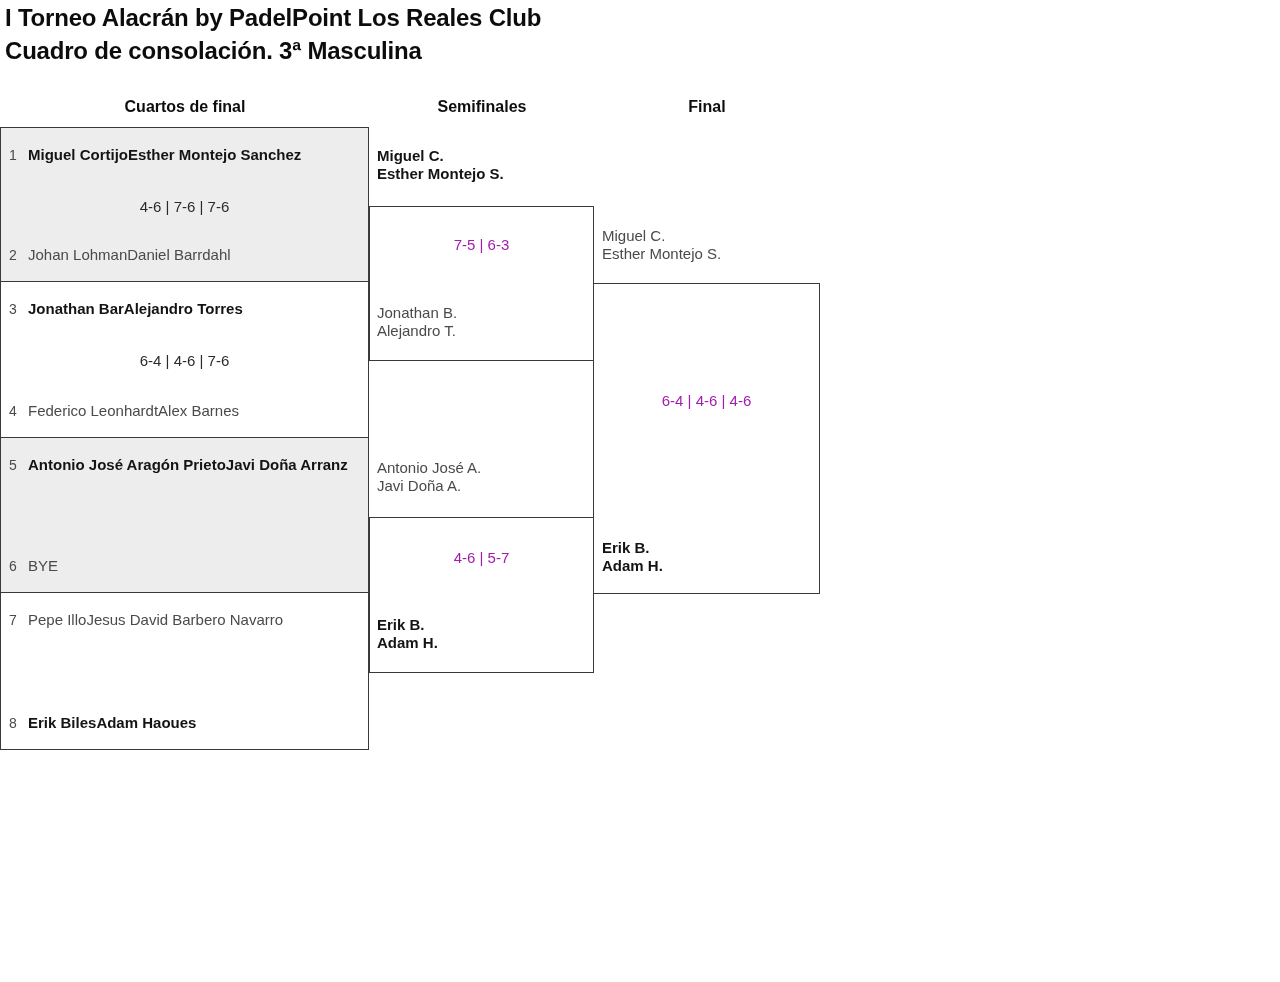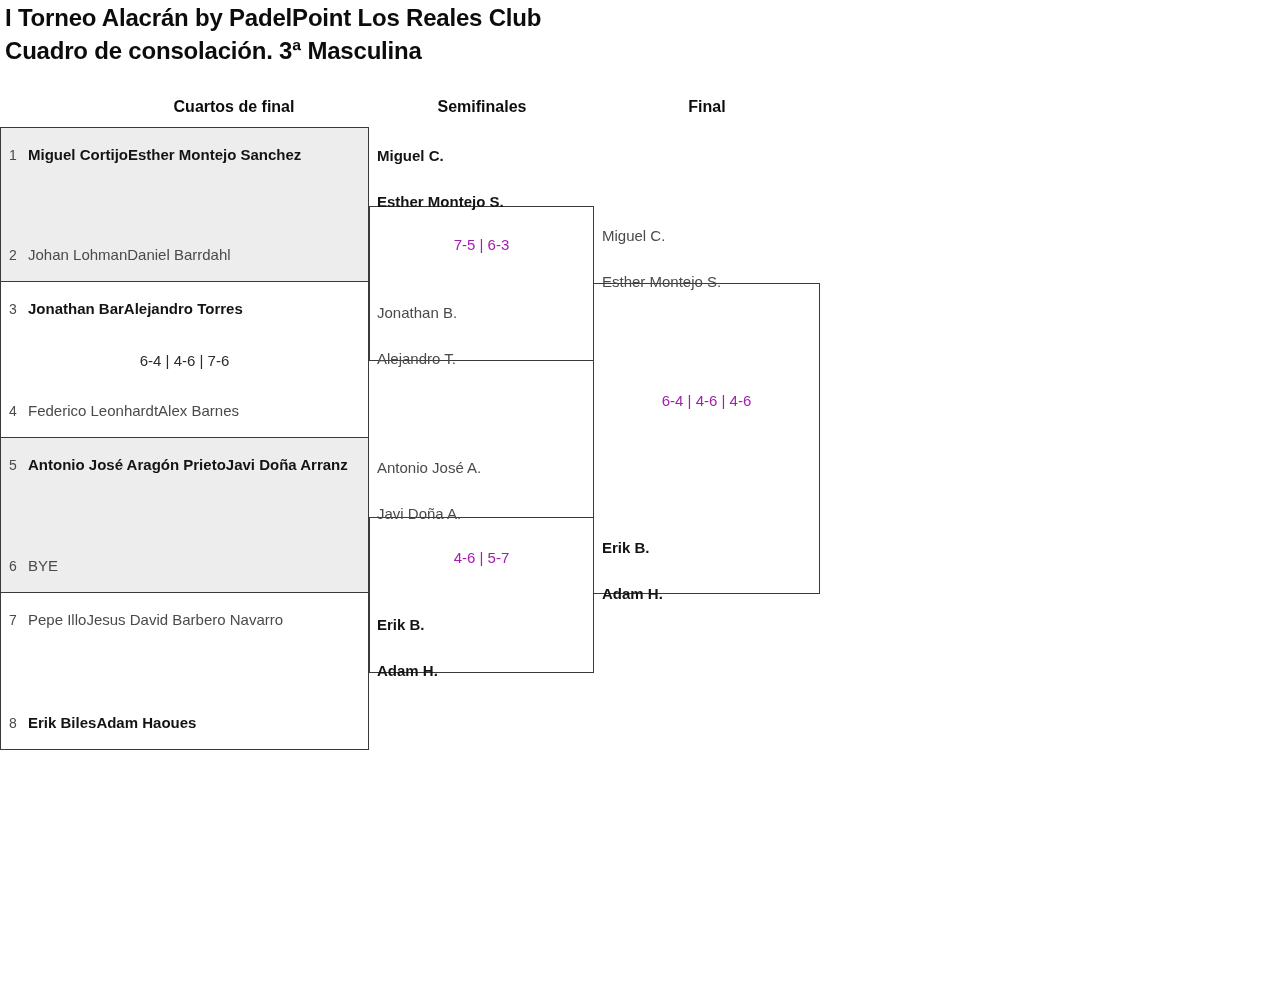--- a/index.html
+++ b/index.html
@@ -23,21 +23,21 @@
   .logo-text{
     position:absolute;left:62px;top:10px;
     font-size:50px;line-height:52px;font-weight:700;color:#76b82a;
     letter-spacing:-2px;
   }
   
   .round-h{
     position:absolute;top:97px;font-size:16px;font-weight:700;color:#0d0d0d;
     text-align:center;line-height:19px;
   }
-  .rh-qf{left:12px;width:370px;padding-left:37px;}
+  .rh-qf{left:0;width:370px;}
   .rh-sf{left:369px;width:226px;}
   .rh-f {left:593px;width:228px;}
   
   .qmatch{
     position:absolute;left:0;width:369px;
     border:1px solid #3a3a3a;box-sizing:border-box;
   }
   .qm1{top:127px;height:155px;background:#ededed;}
   .qm2{top:281px;height:157px;background:#ffffff;}
   .qm3{top:437px;height:156px;background:#ededed;}
@@ -59,21 +59,21 @@
     font-size:15px;line-height:18px;color:#2b2b2b;
   }
   
   .box{
     position:absolute;border:1px solid #3a3a3a;box-sizing:border-box;
     background:transparent;
   }
   .box-sf1{left:369px;top:206px;width:225px;height:155px;}
   .box-sf2{left:369px;top:517px;width:225px;height:156px;}
   .box-fin{left:593px;top:283px;width:227px;height:311px;}
-  .blabel{position:absolute;display:flex;flex-direction:column;gap:28px;}
+  .blabel{position:absolute;display:flex;flex-direction:column;}
   .lb-sf1t{left:377px;top:147px;}
   .lb-sf1b{left:377px;top:304px;}
   .lb-sf2t{left:377px;top:459px;}
   .lb-sf2b{left:377px;top:616px;}
   .lb-fint{left:602px;top:227px;}
   .lb-finb{left:602px;top:539px;}
   .bscore{
     position:absolute;text-align:center;font-size:15px;line-height:18px;color:#a21caf;
   }
   .sc-sf1{left:369px;top:236px;width:225px;}
@@ -96,20 +96,21 @@
   <div class="round-h rh-f">Final</div>
 
   <div class="qmatch qm1">
     <div class="slot slot-top">
       <span class="seed">1</span>
       <div class="names w">
         <span class="nline">Miguel Cortijo</span>
         <span class="nline">Esther Montejo Sanchez</span>
       </div>
     </div>
+    <div class="qscore">4-6 | 7-6 | 7-6</div>
     <div class="slot slot-bottom">
       <span class="seed">2</span>
       <div class="names l">
         <span class="nline">Johan Lohman</span>
         <span class="nline">Daniel Barrdahl</span>
       </div>
     </div>
   </div>
 
   <div class="qmatch qm2">

